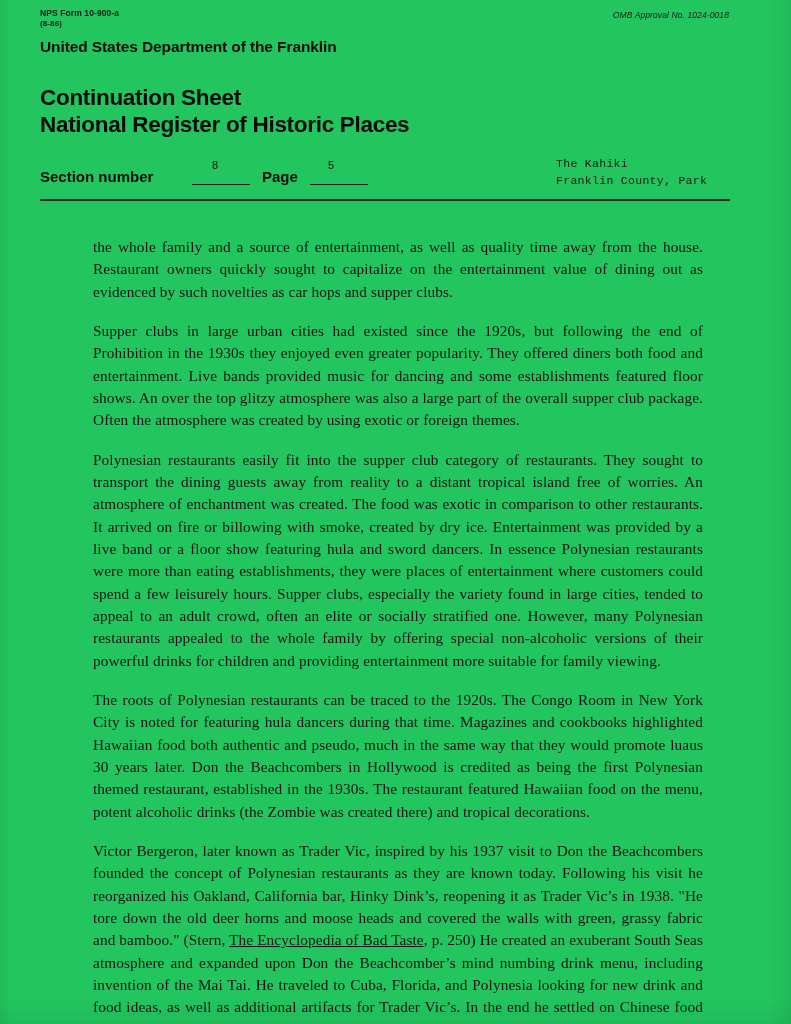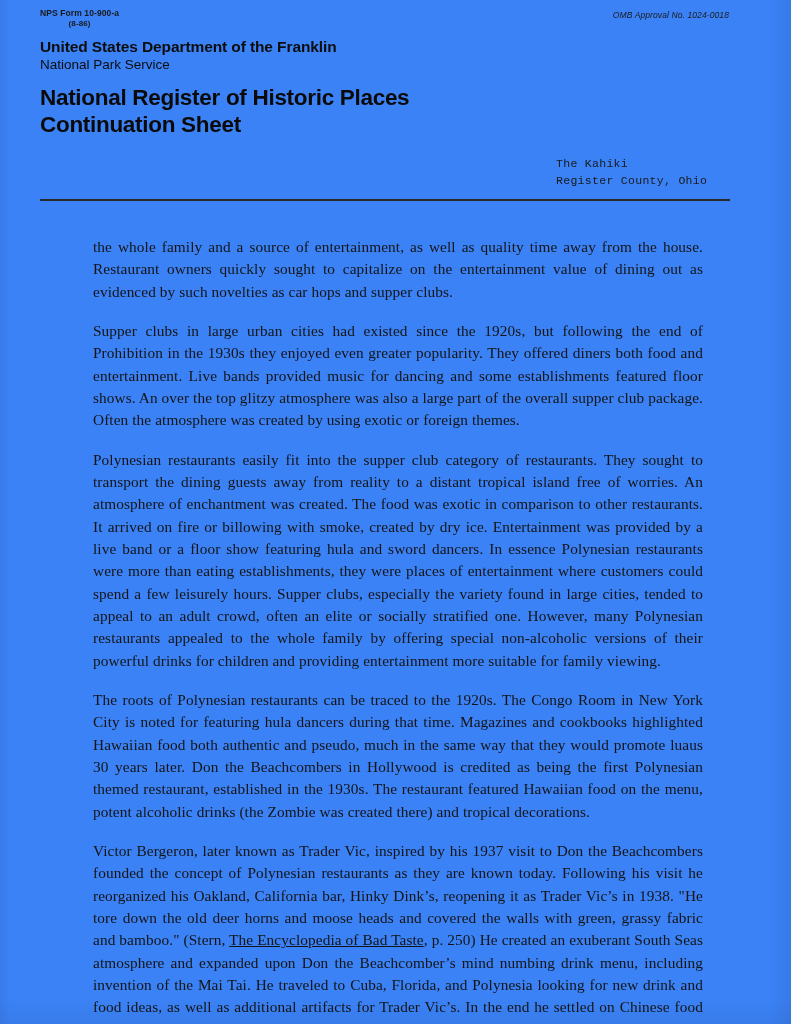--- a/index.html
+++ b/index.html
@@ -13,38 +13,37 @@
     position: relative;
     font-family: "Liberation Serif", serif;
     color: #111111;
     overflow: hidden;
   }
   .page {
     position: absolute;
     top: 0; left: 0;
     width: 791px;
     height: 1024px;
-    background: #3b82f6;
+    background: #22c55e;
   }
   
   .form-meta {
     position: absolute;
     top: 8px;
     left: 40px;
     font-family: "Liberation Sans", sans-serif;
     font-size: 8.5px;
     font-weight: bold;
     line-height: 1.25;
     color: #1a1a1a;
     letter-spacing: 0.1px;
   }
   .form-meta .sub {
     font-weight: bold;
     font-size: 8px;
-    text-align: center;
   }
   .omb {
     position: absolute;
     top: 10px;
     right: 62px;
     font-family: "Liberation Sans", sans-serif;
     font-size: 8.5px;
     font-style: italic;
     color: #1a1a1a;
     letter-spacing: 0.1px;
@@ -199,32 +198,39 @@
 
   <div class="form-meta">
     <div>NPS Form 10-900-a</div>
     <div class="sub">(8-86)</div>
   </div>
 
   <div class="omb">OMB Approval No. 1024-0018</div>
 
   <div class="agency">
     <div class="line1">United States Department of the Franklin</div>
-    <div class="line2">National Park Service</div>
   </div>
 
   <div class="doc-title">
+    <div>Continuation Sheet</div>
     <div>National Register of Historic Places</div>
-    <div>Continuation Sheet</div>
-  </div>
-
+  </div>
+
+  <div class="sec-row">
+    <span class="sec-label">Section number</span>
+    <span class="sec-value">8</span>
+    <span class="sec-rule"></span>
+    <span class="page-label">Page</span>
+    <span class="page-value">5</span>
+    <span class="page-rule"></span>
+  </div>
 
   <div class="prop-id">
     <div>The Kahiki</div>
-    <div>Register County, Ohio</div>
+    <div>Franklin County, Park</div>
   </div>
 
   <div class="hrule"></div>
 
   <div class="body">
     <p>the whole family and a source of entertainment, as well as quality time away from the house. Restaurant owners quickly sought to capitalize on the entertainment value of dining out as evidenced by such novelties as car hops and supper clubs.</p>
     <p>Supper clubs in large urban cities had existed since the 1920s, but following the end of Prohibition in the 1930s they enjoyed even greater popularity.  They offered diners both food and entertainment.  Live bands provided music for dancing and some establishments featured floor shows.  An over the top glitzy atmosphere was also a large part of the overall supper club package.  Often the atmosphere was created by using exotic or foreign themes.</p>
     <p>Polynesian restaurants easily fit into the supper club category of restaurants.  They sought to transport the dining guests away from reality to a distant tropical island free of worries.  An atmosphere of enchantment was created.  The food was exotic in comparison to other restaurants.  It arrived on fire or billowing with smoke, created by dry ice.   Entertainment was provided by a live band or a floor show featuring hula and sword dancers.  In essence Polynesian restaurants were more than eating establishments, they were places of entertainment where customers could spend a few leisurely hours.  Supper clubs, especially the variety found in large cities, tended to appeal to an adult crowd, often an elite or socially stratified one.  However, many Polynesian restaurants appealed to the whole family by offering special non-alcoholic versions of their powerful drinks for children and providing entertainment more suitable for family viewing.</p>
     <p>The roots of Polynesian restaurants can be traced to the 1920s.  The Congo Room in New York City is noted for featuring hula dancers during that time.  Magazines and cookbooks highlighted Hawaiian food both authentic and pseudo, much in the same way that they would promote luaus 30 years later.  Don the Beachcombers in Hollywood is credited as being the first Polynesian themed restaurant, established in the 1930s.  The restaurant featured Hawaiian food on the menu, potent alcoholic drinks (the Zombie was created there) and tropical decorations.</p>
     <p><span>Victor Bergeron, later known as Trader Vic, inspired by his 1937 visit to Don the Beachcombers founded the concept of Polynesian restaurants as they are known today.  Following his visit he reorganized his Oakland, California bar, Hinky Dink’s, reopening it as Trader Vic’s in 1938.  "He tore down the old deer horns and moose heads and covered the walls with green, grassy fabric and bamboo." (Stern, </span><u>The Encyclopedia of Bad Taste</u><span>, p. 250)  He created an exuberant South Seas atmosphere and expanded upon Don the Beachcomber’s mind numbing drink menu, including invention of the Mai Tai.  He traveled to Cuba, Florida, and Polynesia looking for new drink and food ideas, as well as additional artifacts for Trader Vic’s.  In the end he settled on Chinese food with pineapple, coconut and bananas added to give a "Polynesian" flare.  His</span></p>

